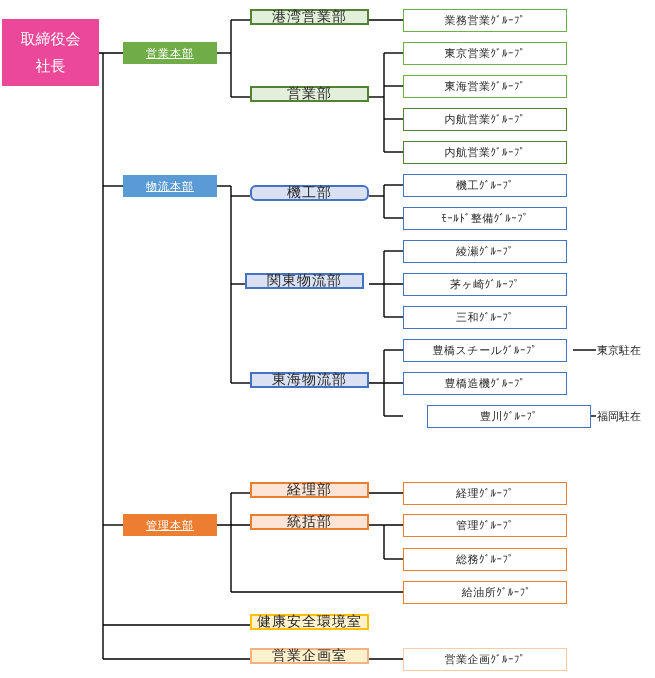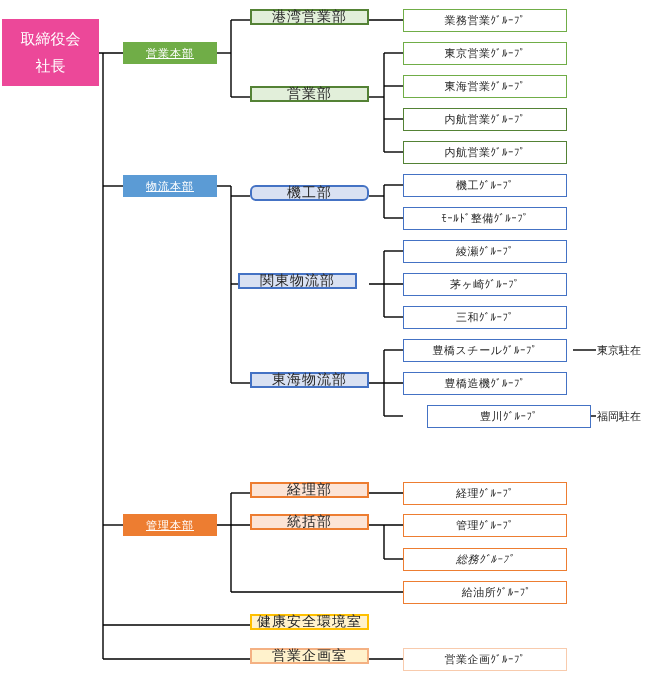--- a/index.html
+++ b/index.html
@@ -78,21 +78,21 @@
     <span>社長</span>
   </div>
 
   <div class="box l1" style="left:123px;top:42px;background:#70AD47;">営業本部</div>
   <div class="box l1" style="left:123px;top:175px;background:#5B9BD5;">物流本部</div>
   <div class="box l1" style="left:123px;top:514px;background:#ED7D31;">管理本部</div>
 
   <div class="box l2" style="left:250px;top:9px;background:#E2EFDA;border-color:#548235;">港湾営業部</div>
   <div class="box l2" style="left:250px;top:86px;background:#E2EFDA;border-color:#548235;">営業部</div>
   <div class="box l2" style="left:250px;top:185px;background:#D9E1F2;border-color:#4472C4;border-radius:6px;">機工部</div>
-  <div class="box l2" style="left:238px;top:273px;background:#D9E1F2;border-color:#4472C4;">関東物流部</div>
+  <div class="box l2" style="left:245px;top:273px;background:#D9E1F2;border-color:#4472C4;">関東物流部</div>
   <div class="box l2" style="left:250px;top:372px;background:#D9E1F2;border-color:#4472C4;">東海物流部</div>
   <div class="box l2" style="left:250px;top:482px;background:#FCE4D6;border-color:#ED7D31;">経理部</div>
   <div class="box l2" style="left:250px;top:514px;background:#FCE4D6;border-color:#ED7D31;">統括部</div>
   <div class="box l2" style="left:250px;top:614px;background:#FFF2CC;border-color:#FFC000;">健康安全環境室</div>
   <div class="box l2" style="left:250px;top:648px;background:#FFF2CC;border-color:#F4B183;">営業企画室</div>
 
   <div class="box l3" style="left:403px;top:9px;border-color:#70AD47;">業務営業ｸﾞﾙｰﾌﾟ</div>
   <div class="box l3" style="left:403px;top:42px;border-color:#70AD47;">東京営業ｸﾞﾙｰﾌﾟ</div>
   <div class="box l3" style="left:403px;top:75px;border-color:#70AD47;">東海営業ｸﾞﾙｰﾌﾟ</div>
   <div class="box l3" style="left:403px;top:108px;border-color:#548235;">内航営業ｸﾞﾙｰﾌﾟ</div>
@@ -102,19 +102,19 @@
   <div class="box l3" style="left:403px;top:207px;border-color:#4472C4;">ﾓｰﾙﾄﾞ整備ｸﾞﾙｰﾌﾟ</div>
   <div class="box l3" style="left:403px;top:240px;border-color:#4472C4;">綾瀬ｸﾞﾙｰﾌﾟ</div>
   <div class="box l3" style="left:403px;top:273px;border-color:#4472C4;">茅ヶ崎ｸﾞﾙｰﾌﾟ</div>
   <div class="box l3" style="left:403px;top:306px;border-color:#4472C4;">三和ｸﾞﾙｰﾌﾟ</div>
   <div class="box l3" style="left:403px;top:339px;border-color:#4472C4;">豊橋スチールｸﾞﾙｰﾌﾟ</div>
   <div class="box l3" style="left:403px;top:372px;border-color:#4472C4;">豊橋造機ｸﾞﾙｰﾌﾟ</div>
   <div class="box l3" style="left:427px;top:405px;border-color:#4472C4;">豊川ｸﾞﾙｰﾌﾟ</div>
 
   <div class="box l3" style="left:403px;top:482px;border-color:#ED7D31;">経理ｸﾞﾙｰﾌﾟ</div>
   <div class="box l3" style="left:403px;top:514px;border-color:#ED7D31;">管理ｸﾞﾙｰﾌﾟ</div>
-  <div class="box l3" style="left:403px;top:548px;border-color:#ED7D31;font-style:italic;">総務ｸﾞﾙｰﾌﾟ</div>
+  <div class="box l3" style="left:403px;top:548px;border-color:#ED7D31;">総務ｸﾞﾙｰﾌﾟ</div>
   <div class="box l3" style="left:403px;top:581px;border-color:#ED7D31;padding-left:23px;">給油所ｸﾞﾙｰﾌﾟ</div>
   <div class="box l3" style="left:403px;top:648px;border-color:#F8CBAD;">営業企画ｸﾞﾙｰﾌﾟ</div>
 
   <div class="note" style="left:597px;top:343px;">東京駐在</div>
   <div class="note" style="left:597px;top:409px;">福岡駐在</div>
 </div>
 
 </body></html>

